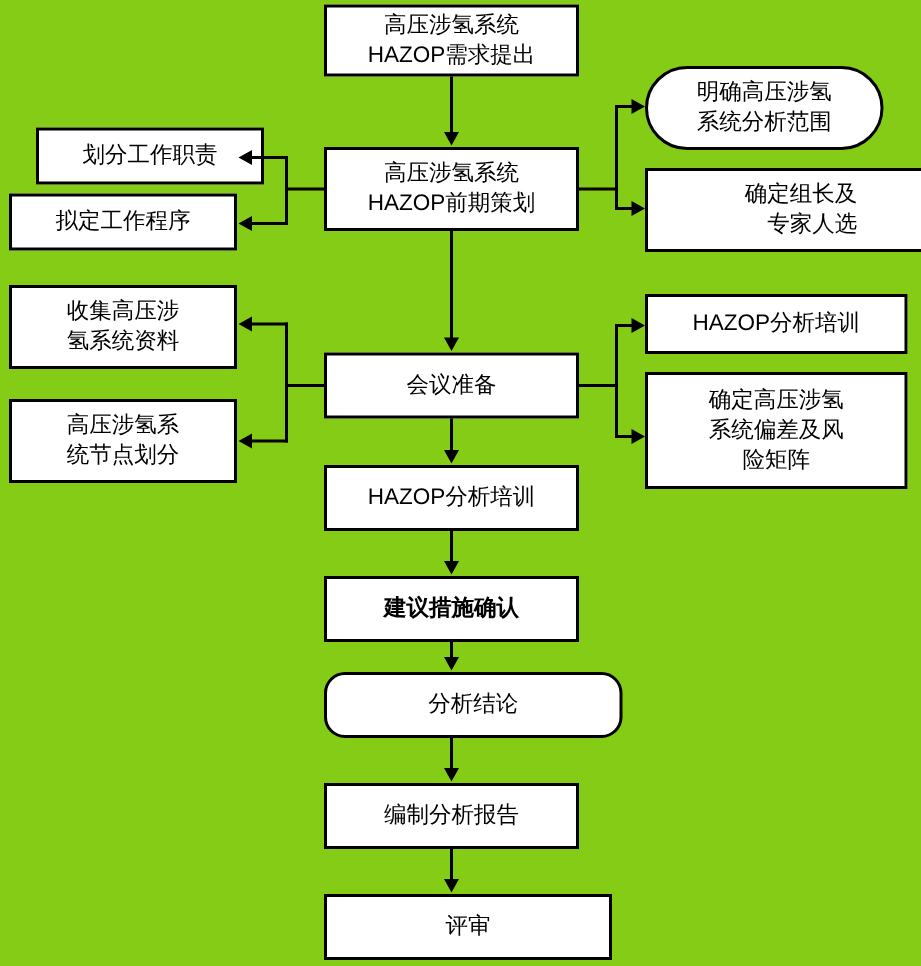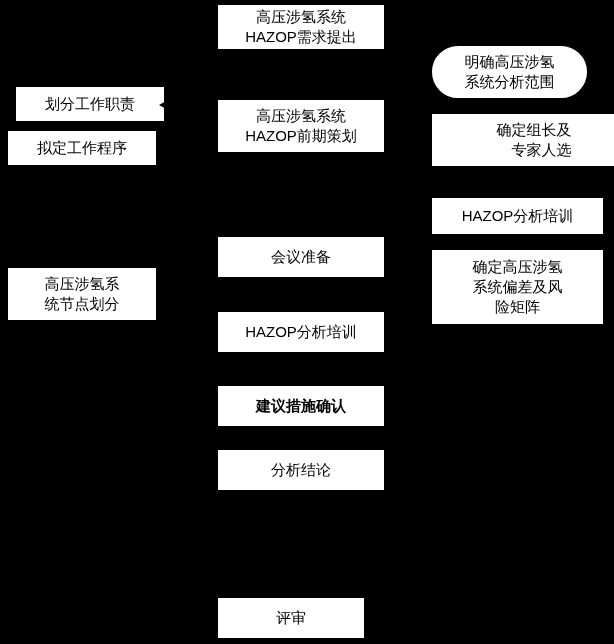--- a/index.html
+++ b/index.html
@@ -7,21 +7,21 @@
     padding: 0;
     background: #ffffff;
   }
   body {
     font-family: "Liberation Sans", sans-serif;
   }
   #canvas {
     position: relative;
     width: 614px;
     height: 644px;
-    background: #000000;
+    background: #84cc16;
     overflow: hidden;
   }
   .node {
     position: absolute;
     box-sizing: border-box;
     border: 2px solid #000000;
     background: #ffffff;
     display: flex;
     align-items: center;
     justify-content: center;
@@ -64,50 +64,53 @@
 <body>
 
 <div id="canvas">
 
   <div class="node" style="left:216px; top:3px; width:170px; height:48px;">高压涉氢系统
 HAZOP需求提出</div>
 
   <div class="node" style="left:216px; top:98px; width:170px; height:56px;">高压涉氢系统
 HAZOP前期策划</div>
 
-  <div class="node" style="left:14px; top:85px; width:152px; height:38px;">划分工作职责</div>
+  <div class="node" style="left:24px; top:85px; width:152px; height:38px;">划分工作职责</div>
 
   <div class="node" style="left:6px; top:129px; width:152px; height:38px;">拟定工作程序</div>
 
   <div class="node" style="left:430px; top:44px; width:159px; height:56px;border-radius:28px;">明确高压涉氢
 系统分析范围</div>
 
   <div class="node" style="left:430px; top:112px; width:208px; height:56px;text-align:right;">确定组长及
 专家人选</div>
 
+  <div class="node" style="left:6px; top:190px; width:152px; height:56px;">收集高压涉
+氢系统资料</div>
 
   <div class="node" style="left:6px; top:266px; width:152px; height:56px;">高压涉氢系
 统节点划分</div>
 
   <div class="node" style="left:216px; top:235px; width:170px; height:44px;">会议准备</div>
 
   <div class="node" style="left:430px; top:196px; width:175px; height:40px;">HAZOP分析培训</div>
 
   <div class="node" style="left:430px; top:248px; width:175px; height:78px;">确定高压涉氢
 系统偏差及风
 险矩阵</div>
 
   <div class="node" style="left:216px; top:310px; width:170px; height:44px;">HAZOP分析培训</div>
 
   <div class="node" style="left:216px; top:384px; width:170px; height:44px;font-weight:bold;">建议措施确认</div>
 
-  <div class="node" style="left:216px; top:448px; width:170px; height:44px;">分析结论</div>
+  <div class="node" style="left:216px; top:448px; width:199px; height:44px;border-radius:14px;">分析结论</div>
 
+  <div class="node" style="left:216px; top:522px; width:170px; height:44px;">编制分析报告</div>
 
-  <div class="node" style="left:216px; top:596px; width:150px; height:44px;">评审</div>
+  <div class="node" style="left:216px; top:596px; width:192px; height:44px;">评审</div>
 
   <div class="line v" style="left:300px; top:51px; height:38px;"></div>
   <div class="arrow arrow-down" style="left:296px; top:88px;"></div>
 
   <div class="line v" style="left:300px; top:154px; height:72px;"></div>
   <div class="arrow arrow-down" style="left:296px; top:225px;"></div>
 
   <div class="line v" style="left:300px; top:279px; height:22px;"></div>
   <div class="arrow arrow-down" style="left:296px; top:300px;"></div>
 

